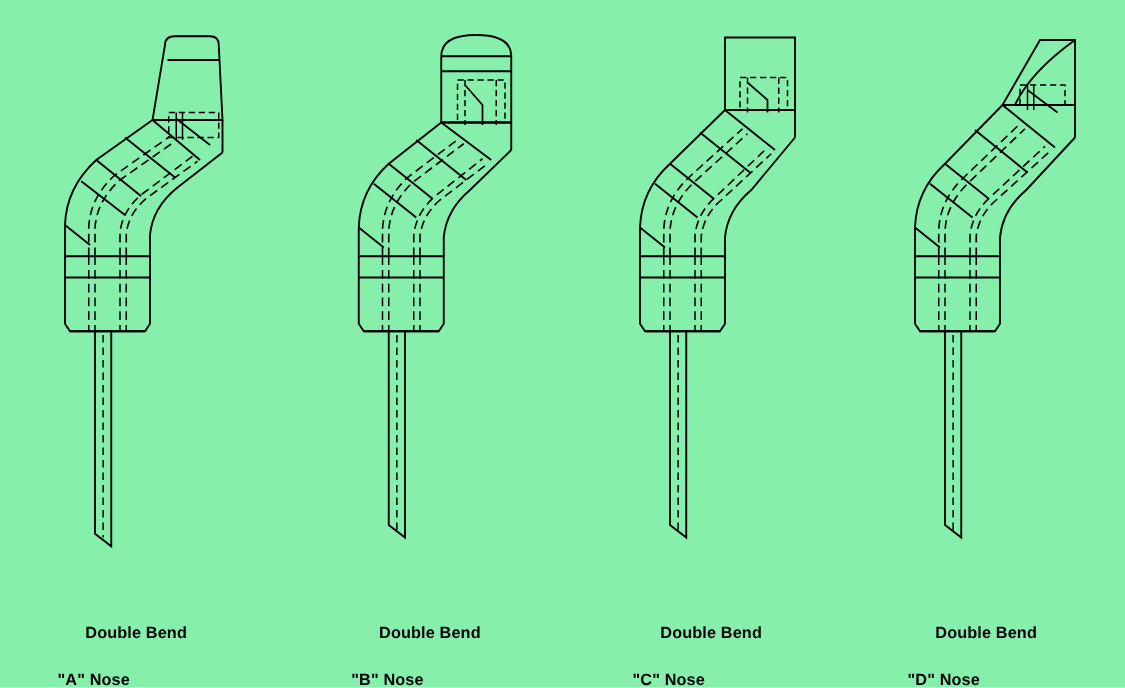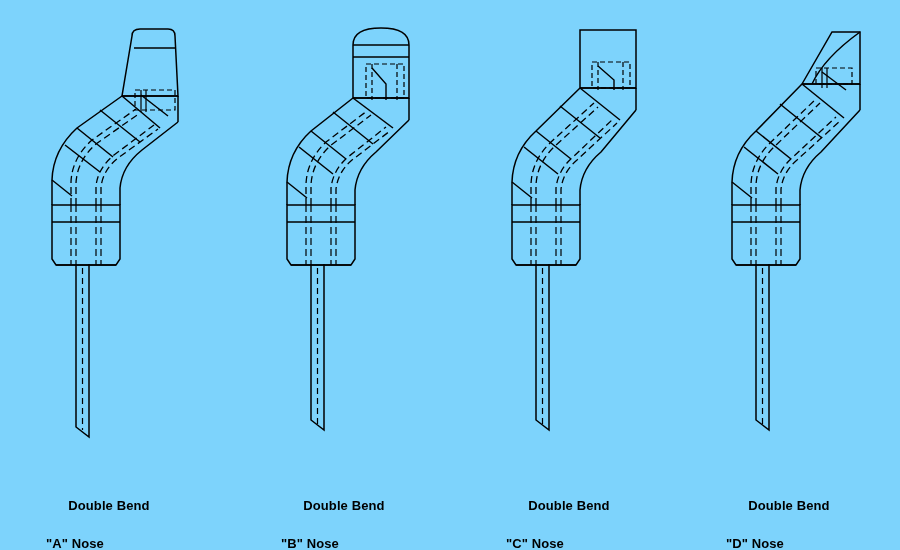--- a/index.html
+++ b/index.html
@@ -5,21 +5,21 @@
 <style>
   html, body {
     margin: 0;
     padding: 0;
     background: #ffffff;
   }
   #page {
     position: relative;
     width: 900px;
     height: 550px;
-    background: #7dd3fc;
+    background: #86efac;
     font-family: "Liberation Sans", sans-serif;
     overflow: hidden;
   }
   .figure {
     position: absolute;
     top: 0;
     width: 230px;
     height: 460px;
   }
   .figure svg {

